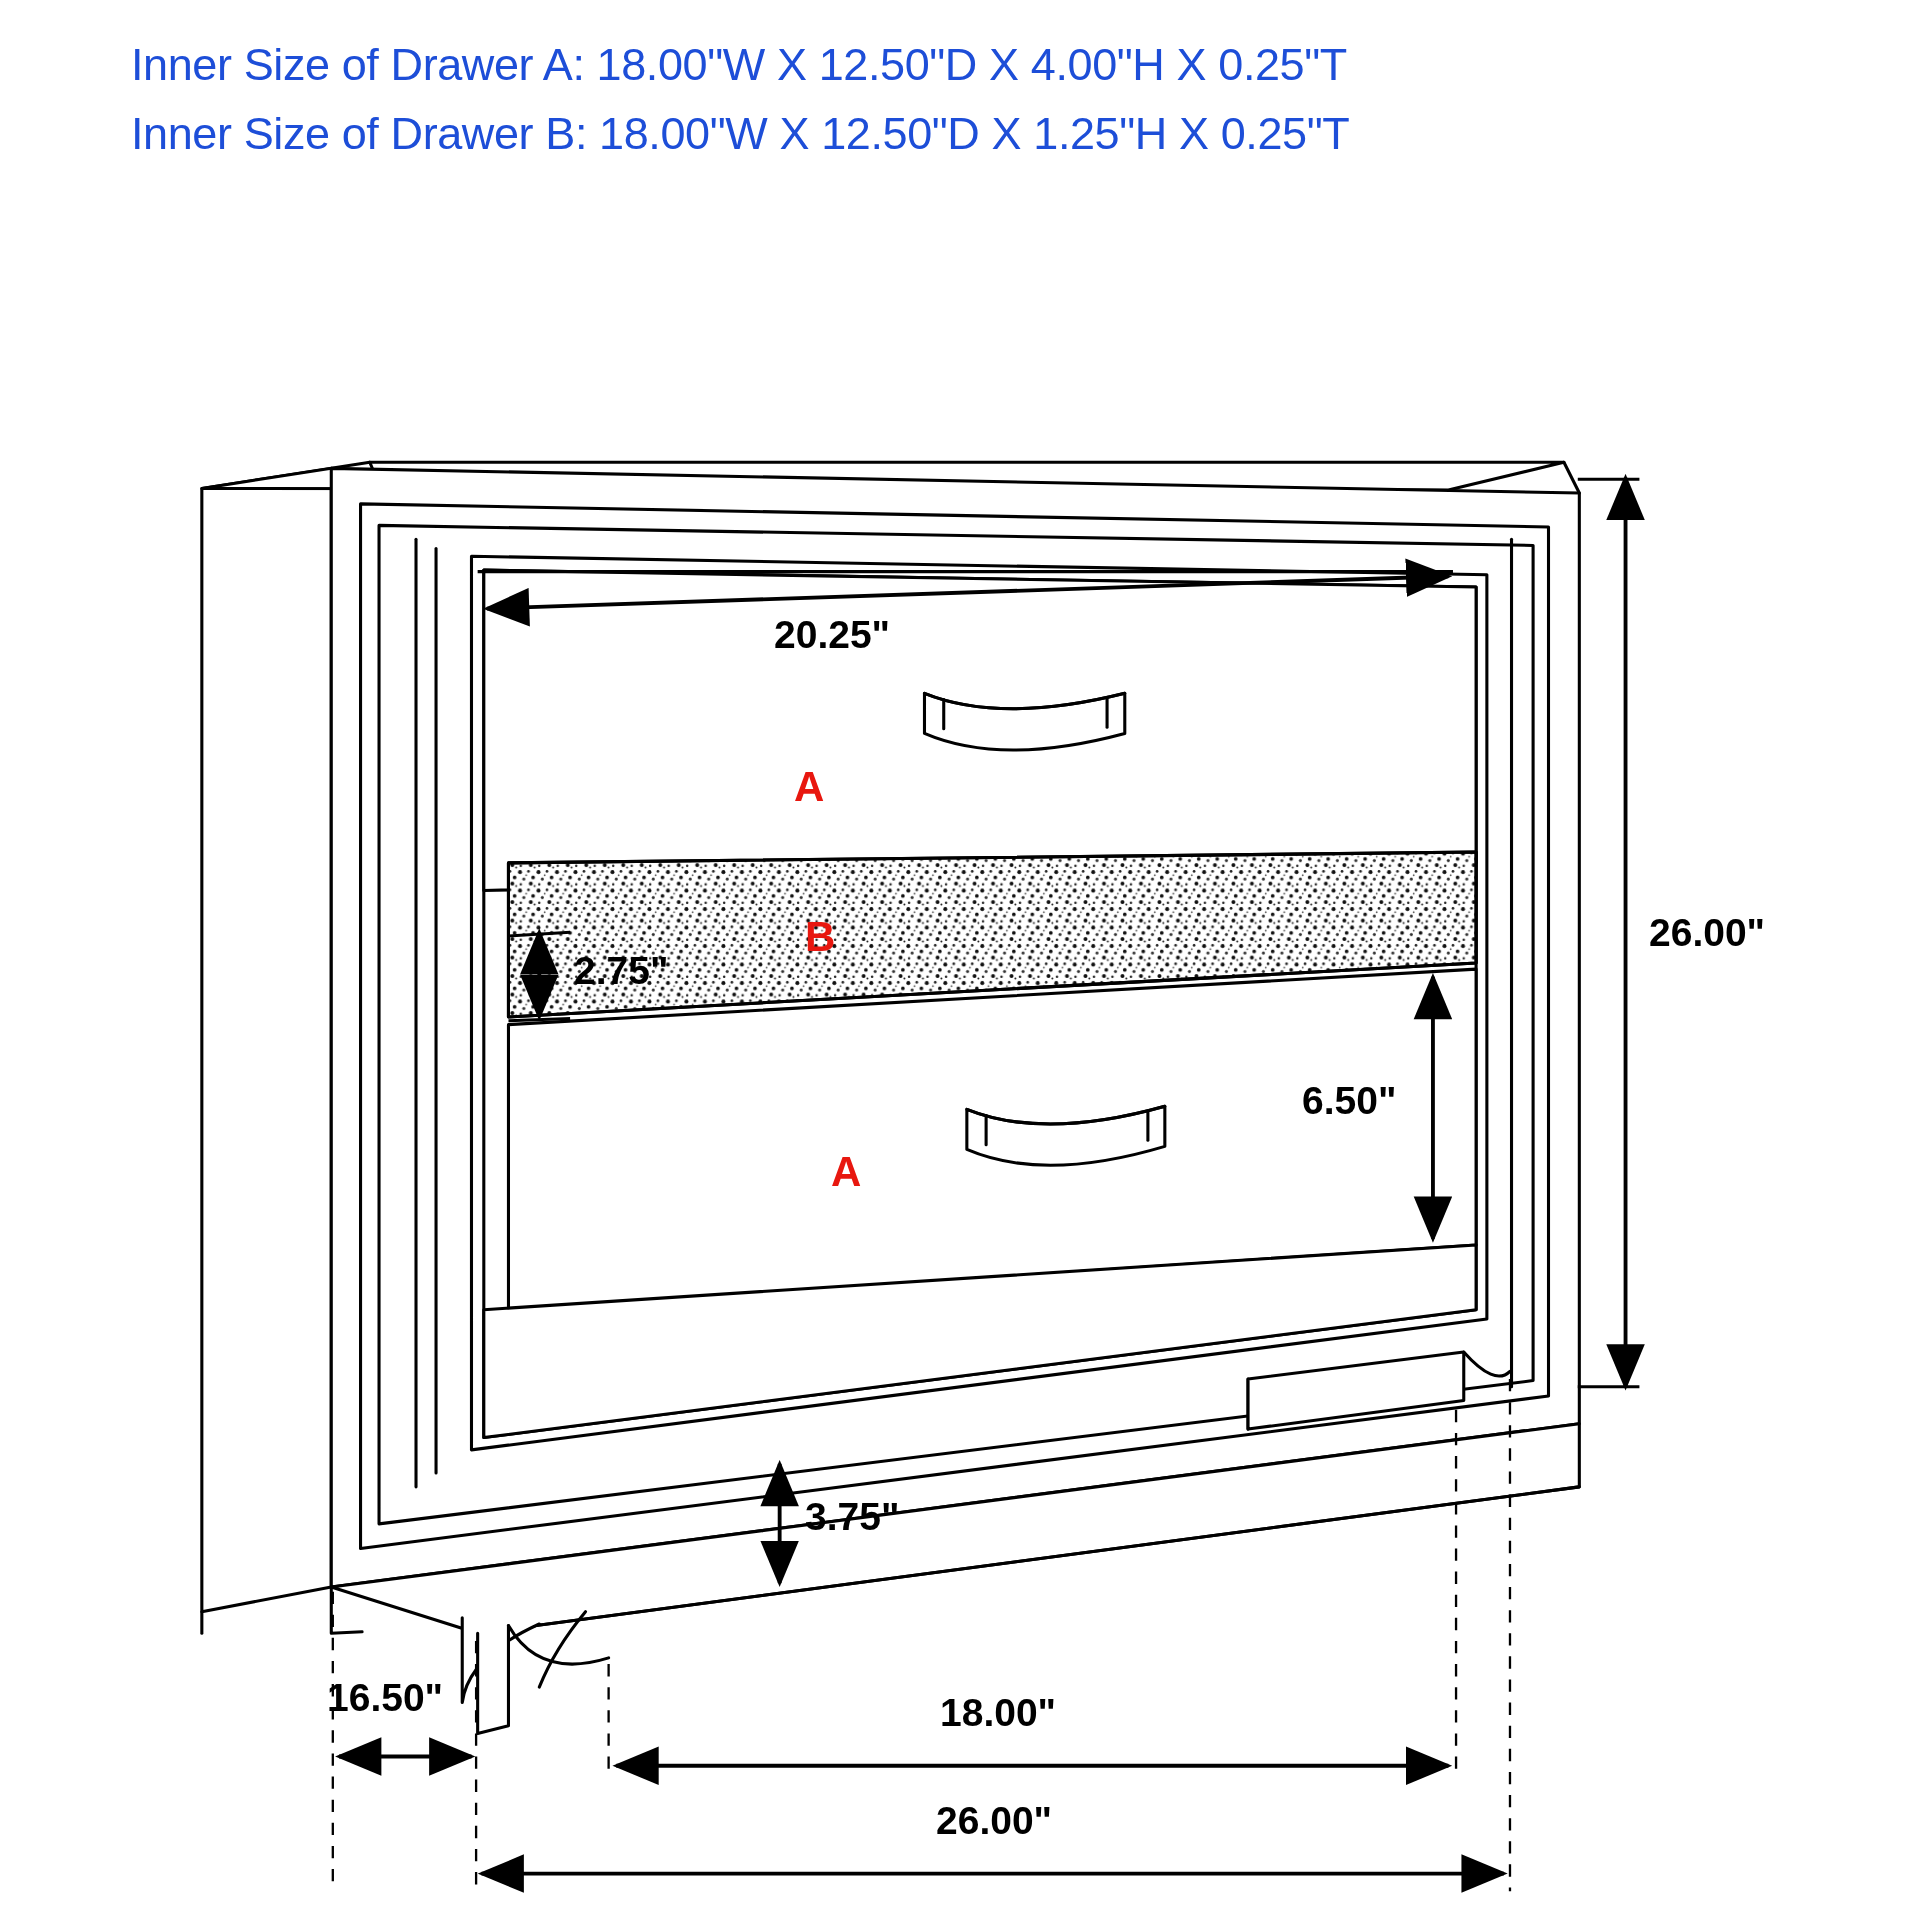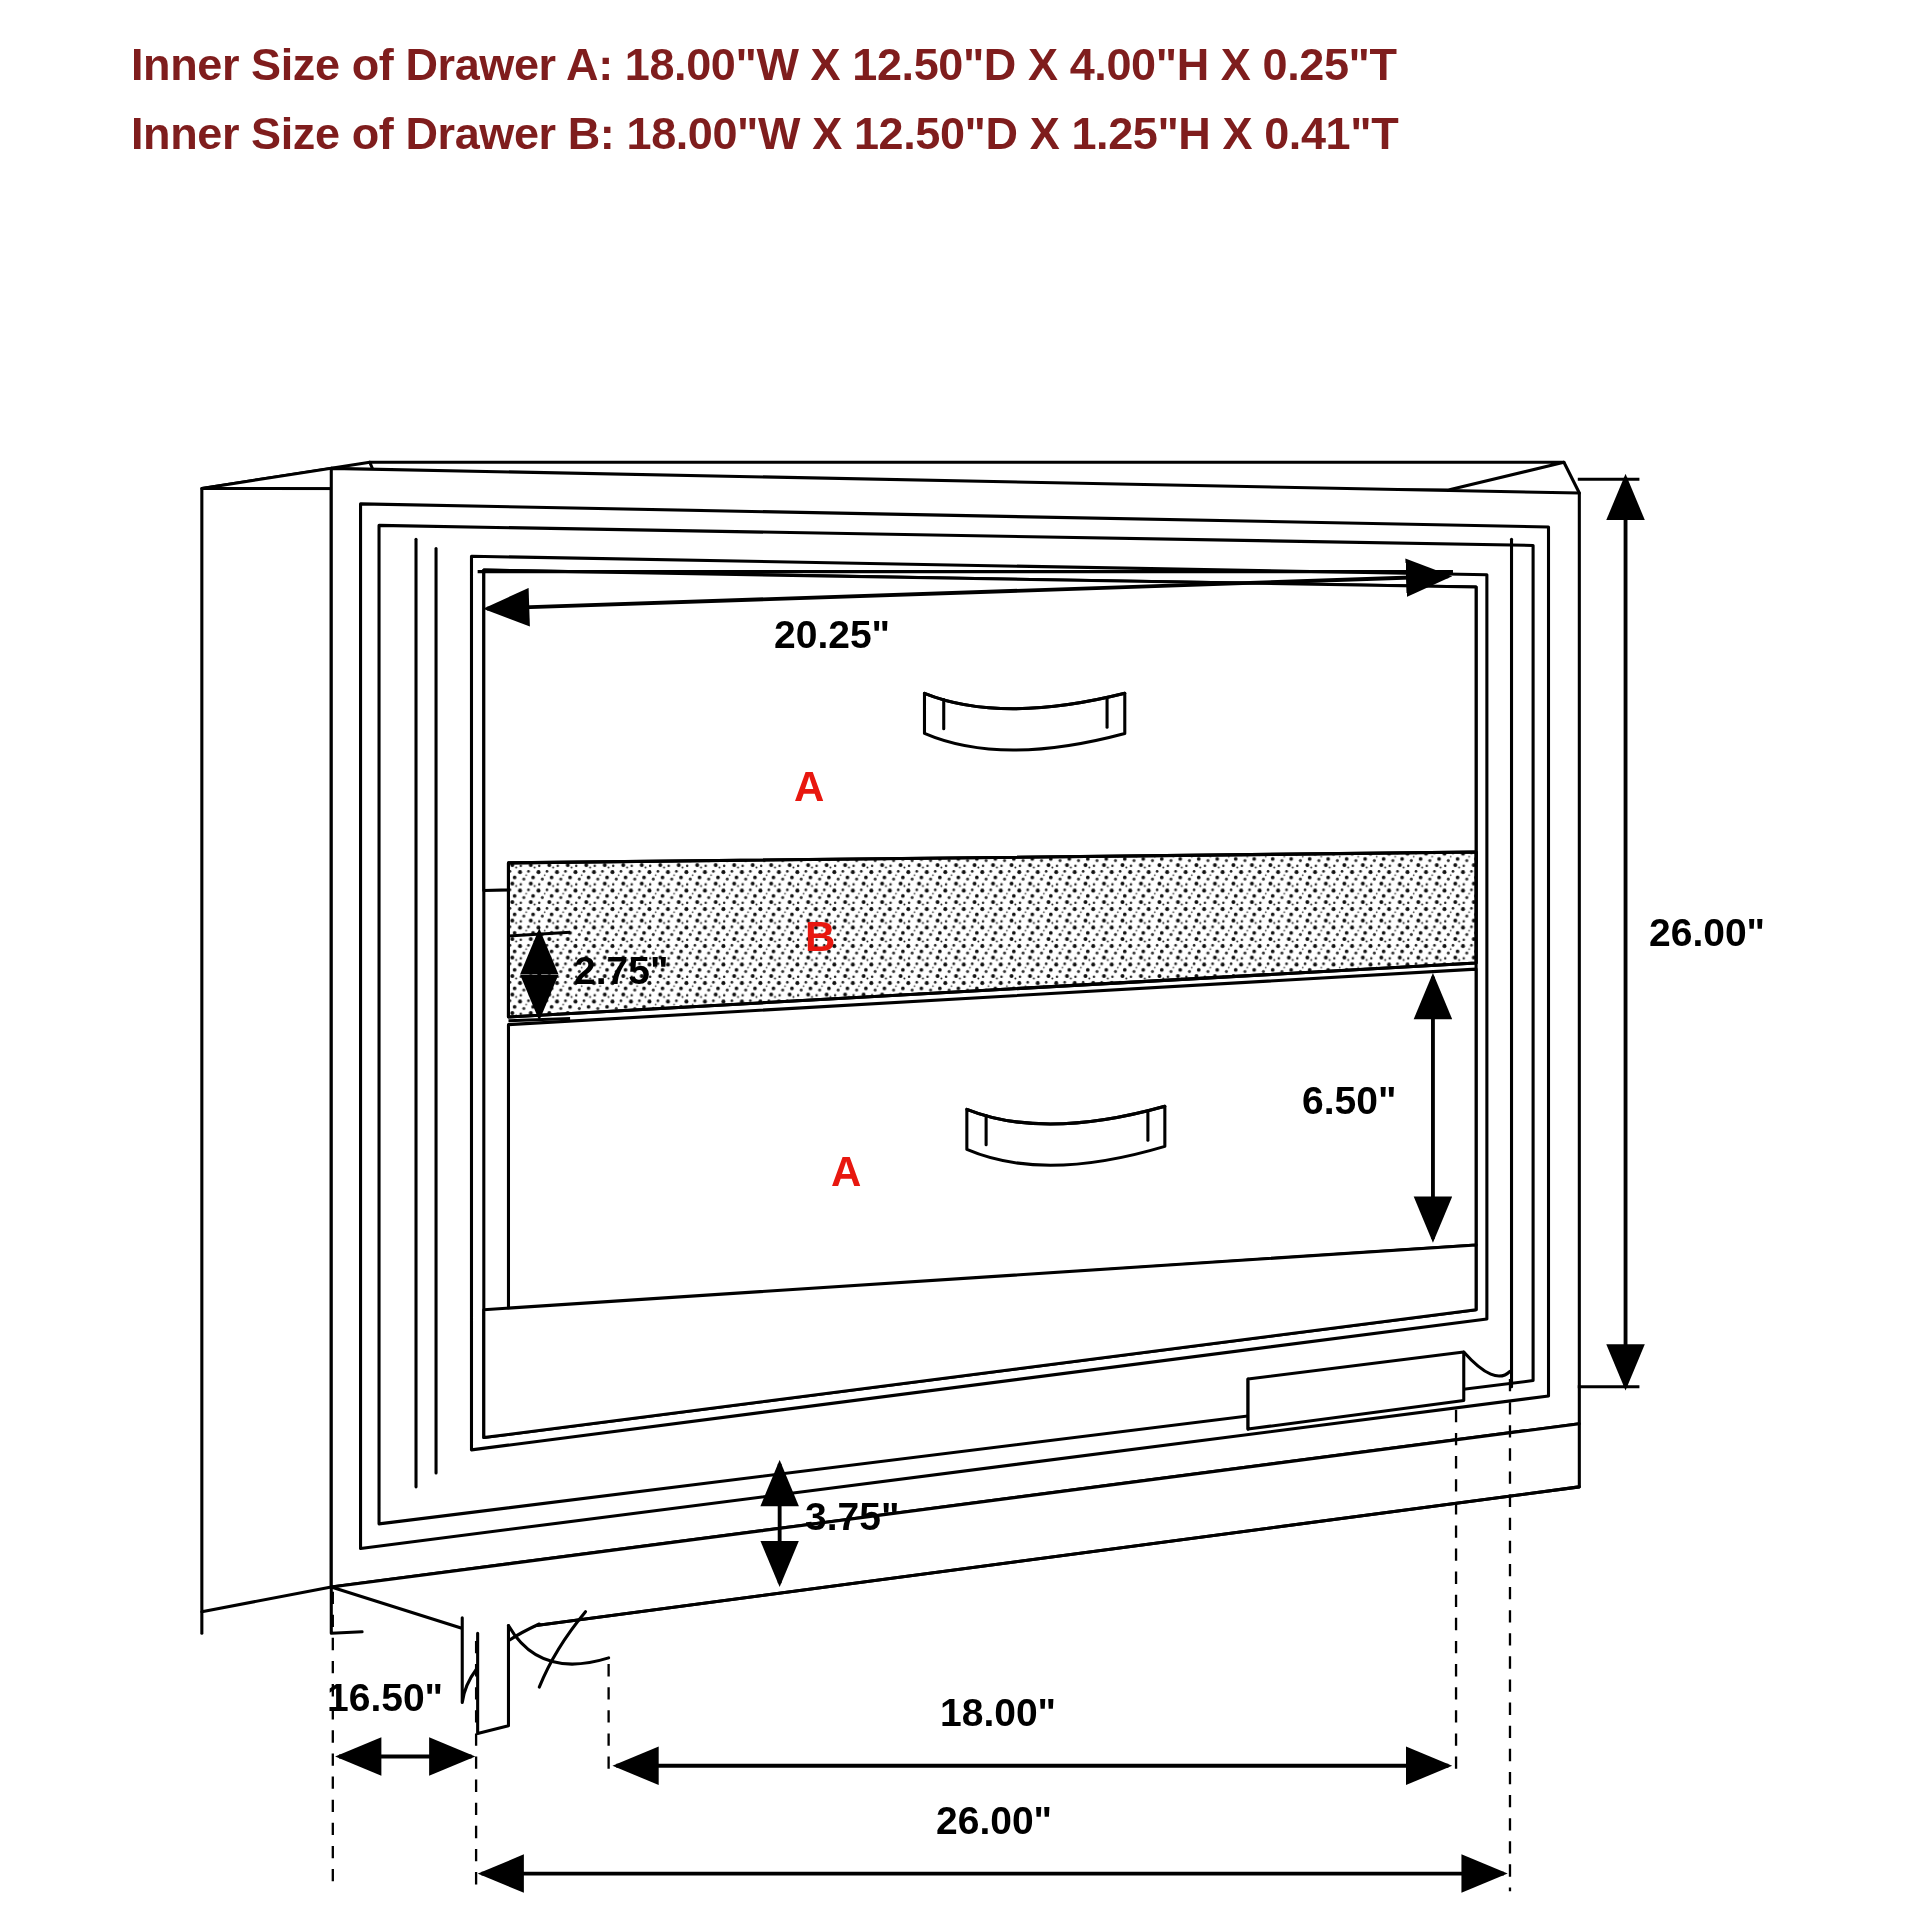--- a/index.html
+++ b/index.html
@@ -16,23 +16,23 @@
   }
   #stage {
     position: absolute;
     left: 0; top: 0;
     width: 1926px;
     height: 1926px;
   }
   .hdr {
     position: absolute;
     left: 131px;
-    font-weight: bold;
+    font-weight: normal;
     font-size: 45px;
-    color: #7f1d1d;
+    color: #1d4ed8;
     letter-spacing: -0.4px;
     white-space: nowrap;
   }
   #hdr-a { top: 39px; }
   #hdr-b { top: 108px; }
 
   svg#drawing {
     position: absolute;
     left: 0;
     top: 0;
@@ -53,21 +53,21 @@
     color: #e8170f;
     white-space: nowrap;
   }
 </style>
 </head>
 <body>
 
 <div id="stage">
 
   <div class="hdr" id="hdr-a">Inner Size of Drawer A: 18.00"W X 12.50"D X 4.00"H X 0.25"T</div>
-  <div class="hdr" id="hdr-b">Inner Size of Drawer B: 18.00"W X 12.50"D X 1.25"H X 0.41"T</div>
+  <div class="hdr" id="hdr-b">Inner Size of Drawer B: 18.00"W X 12.50"D X 1.25"H X 0.25"T</div>
 
   <svg id="drawing" viewBox="0 0 2500 2500">
     <defs>
       <marker id="arrEnd" markerWidth="14" markerHeight="14" refX="11" refY="5" orient="auto" markerUnits="strokeWidth">
         <path d="M0,0 L12,5 L0,10 z" fill="#000"></path>
       </marker>
       <marker id="arrStart" markerWidth="14" markerHeight="14" refX="1" refY="5" orient="auto" markerUnits="strokeWidth">
         <path d="M12,0 L0,5 L12,10 z" fill="#000"></path>
       </marker>
       <pattern id="speckle" width="24" height="24" patternUnits="userSpaceOnUse">

